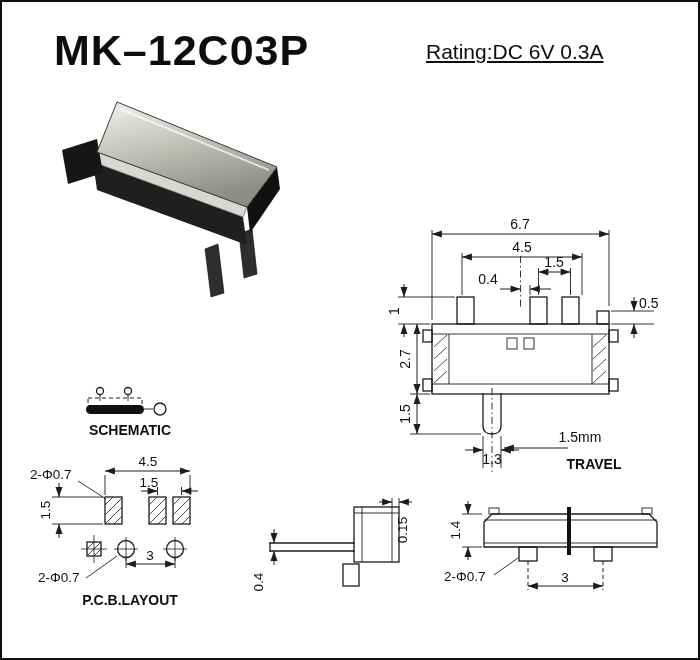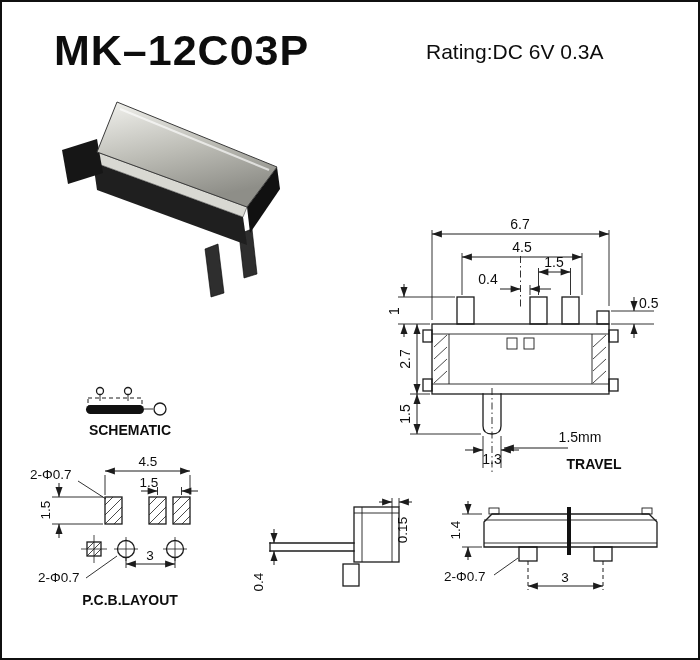--- a/index.html
+++ b/index.html
@@ -2,21 +2,21 @@
 <html><head>
 <meta charset="utf-8">
 <style>
   * { margin:0; padding:0; box-sizing:border-box; }
   html,body { background:#dcdcdc; }
   body { width:700px; height:660px; font-family:"Liberation Sans",sans-serif; }
   #sheet { position:relative; width:700px; height:660px; background:#ffffff;
            border:2px solid #101010; overflow:hidden; }
   .abs { position:absolute; }
   #title  { left:52px; top:24px; font-size:43px; font-weight:bold; letter-spacing:1px; color:#0d0d0d; }
-  #rating { left:424px; top:38px; font-size:21px; color:#0d0d0d; }
+  #rating { left:424px; top:38px; font-size:21px; color:#0d0d0d;text-decoration:underline; }
   svg.abs { overflow:visible; }
   svg text { font-family:"Liberation Sans",sans-serif; fill:#0d0d0d; font-size:14px; }
   text.sm { font-size:13.5px; }
   text.bold { font-weight:bold; }
   .ln   { stroke:#1c1c1c; stroke-width:1.3; fill:none; stroke-linecap:square; }
   .thin { stroke:#1c1c1c; stroke-width:0.9; fill:none; }
   .dim  { stroke:#1c1c1c; stroke-width:1; fill:none; }
   .cl   { stroke:#1c1c1c; stroke-width:0.9; fill:none; stroke-dasharray:7 3 1.5 3; }
   .dsh  { stroke:#1c1c1c; stroke-width:1; fill:none; stroke-dasharray:4 3; }
   .hat  { stroke:#1c1c1c; stroke-width:0.8; fill:none; }

